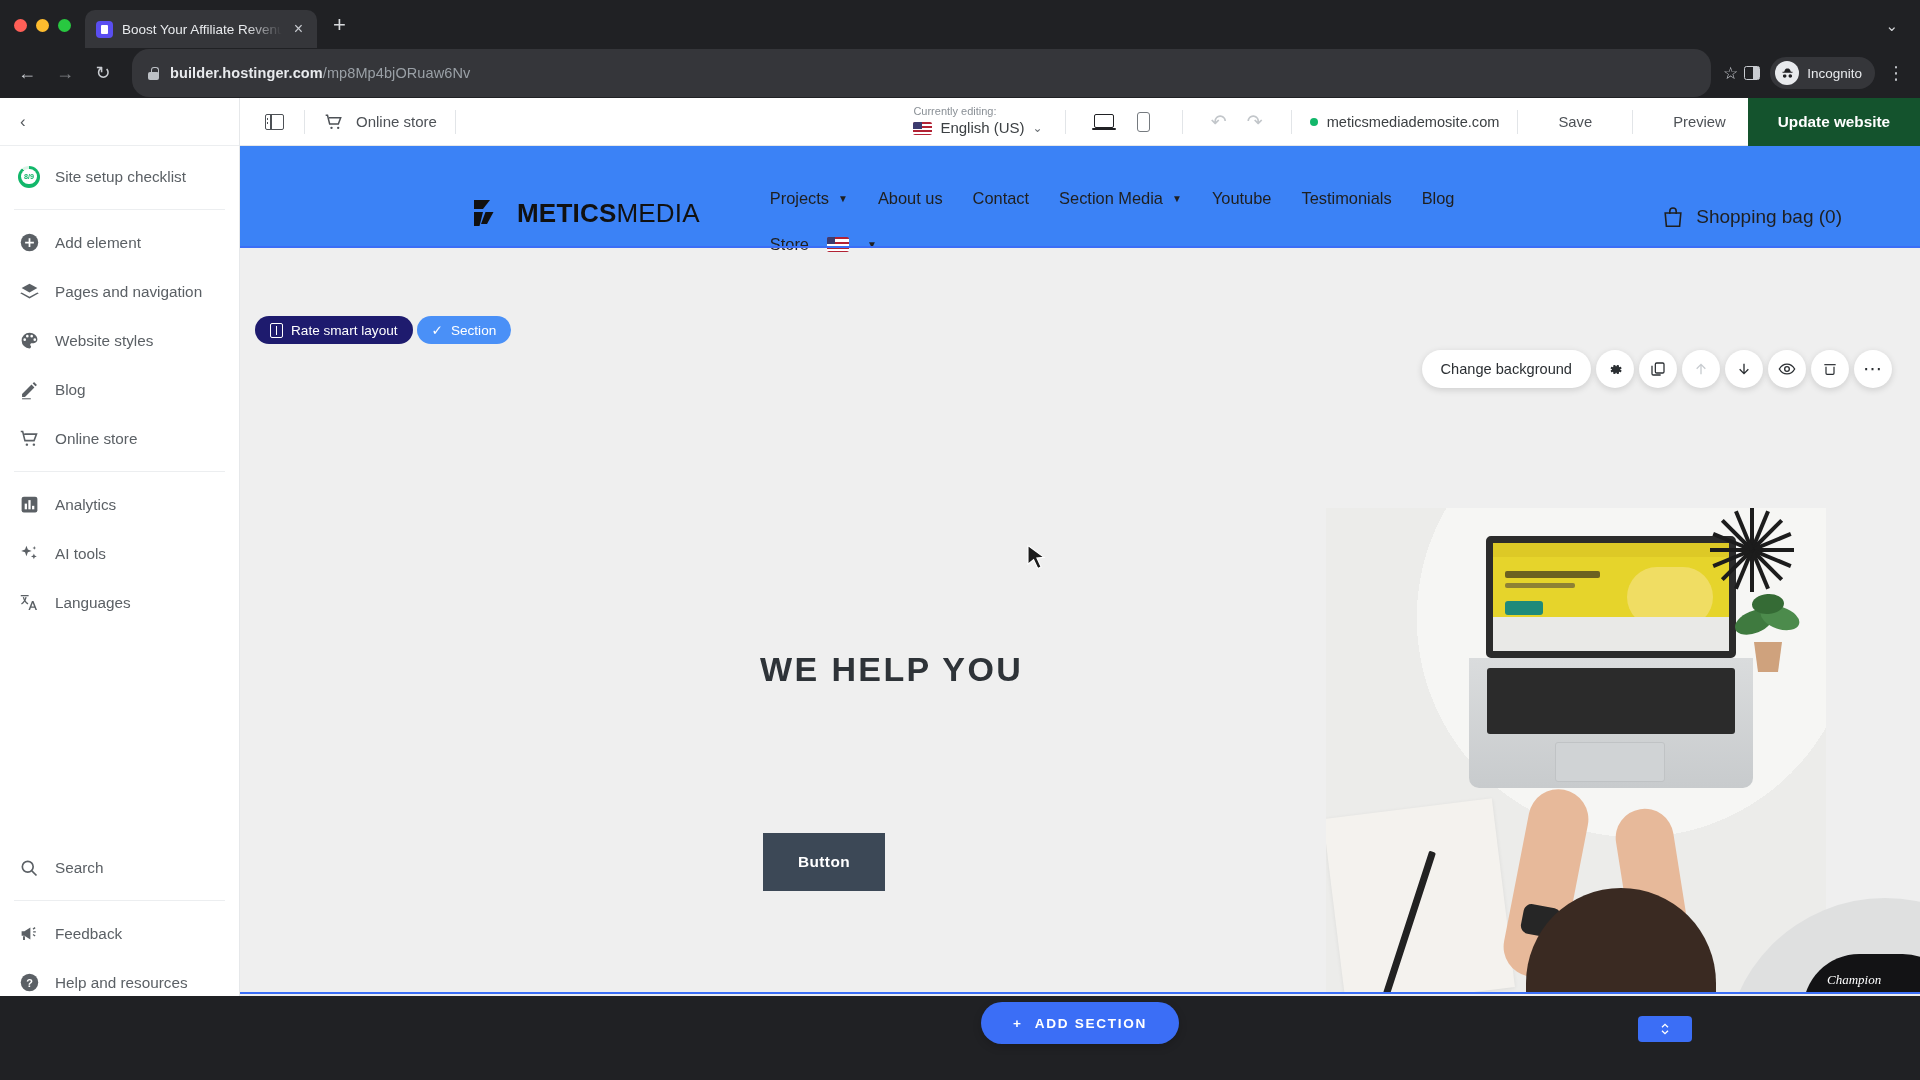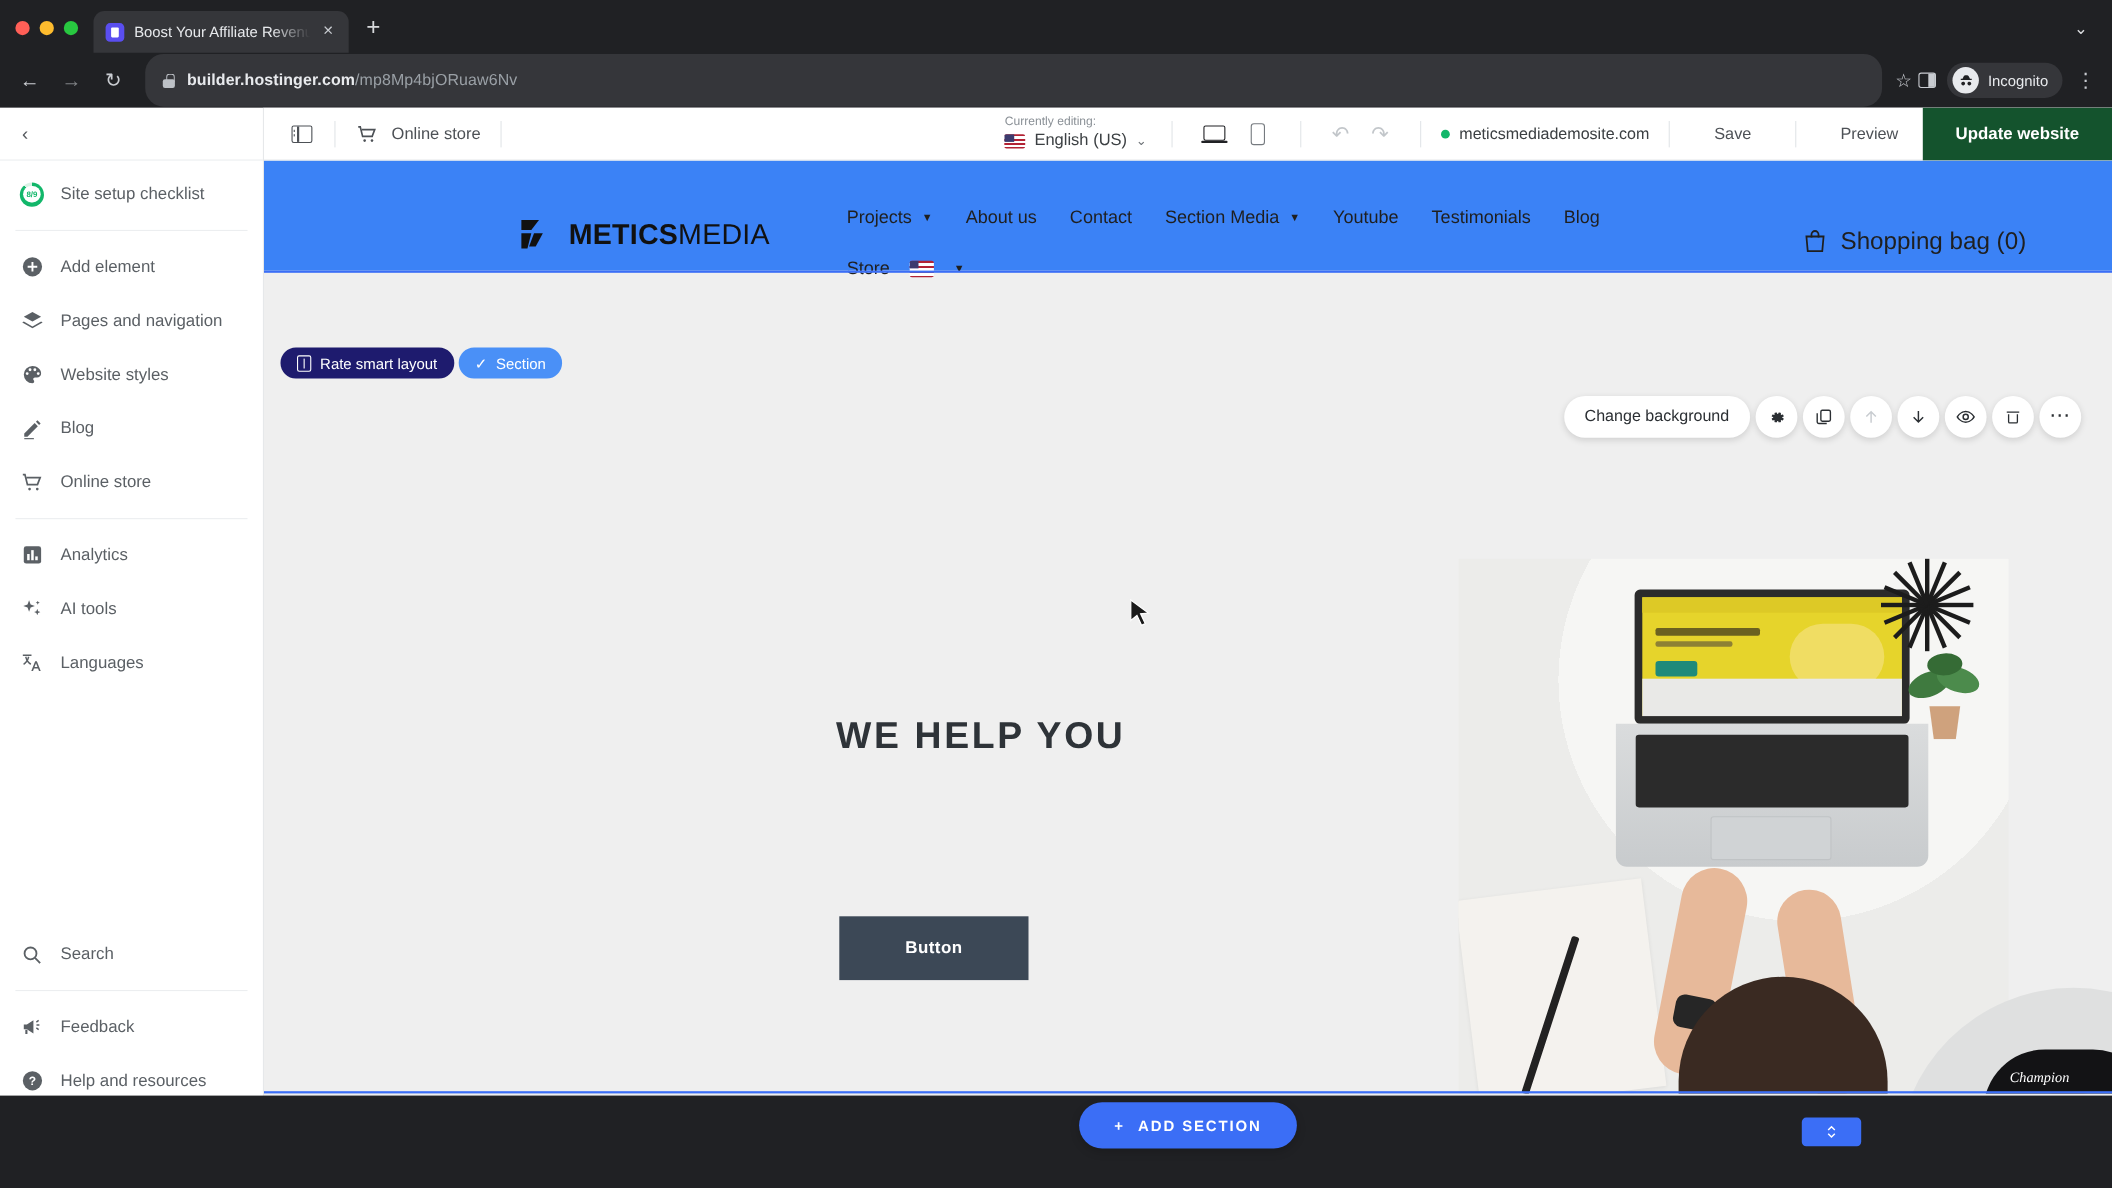--- a/index.html
+++ b/index.html
@@ -207,40 +207,40 @@
   .brand-txt span { font-weight: 300; }
 
   .nav-links { margin-left: 70px; margin-top: 6px; }
   .nav-row { display: flex; align-items: center; gap: 30px; height: 36px; }
   .nav-link { font-size: 16.4px; color: #1f1f1f; display: flex; align-items: center; gap: 9px; }
   .caret { font-size: 10px; color: #1f1f1f; }
   .nav-row2 { margin-top: 10px; gap: 18px; }
 
   .bag { position: absolute; right: 78px; top: 60px; display: flex; align-items: center; gap: 13px; }
   .bag-ico { width: 20px; height: 22px; flex: none; }
-  .bag-txt { font-size: 22px; color: #1f1f1f; }
+  .bag-txt { font-size: 19px; color: #1f1f1f; }
 
   
   .sel-frame {
     position: absolute; left: 240px; right: 0; top: 100px; bottom: 86px;
     border-top: 2px solid #3b6ef6; border-bottom: 2px solid #3b6ef6;
     pointer-events: none;
   }
   .badges { position: absolute; left: 255px; top: 272px; display: flex; align-items: center; gap: 4px; z-index: 6; }
   .badge {
     height: 28px; border-radius: 14px; display: flex; align-items: center; gap: 8px;
     padding: 0 15px; font-size: 13.6px; color: #fff; font-weight: 500;
   }
   .badge.dark { background: #1e1b6e; }
   .badge.blue { background: #4a90f7; }
   .smart-ico { width: 13px; height: 15px; border: 1.6px solid #fff; border-radius: 2px; position: relative; }
   .smart-ico::after { content:""; position:absolute; left: 4.6px; top: 2px; bottom: 2px; width: 1.6px; background:#fff; }
 
   .sec-tools {
-    position: absolute; right: 28px; top: 306px; display: flex; align-items: center; gap: 5px; z-index: 6; margin-top: 10px;
+    position: absolute; right: 28px; top: 306px; display: flex; align-items: center; gap: 5px; z-index: 6;
   }
   .pill-btn {
     height: 38px; border-radius: 19px; background: #fff; color: #2b2f33;
     font-size: 14.6px; display: flex; align-items: center; padding: 0 19px;
     box-shadow: 0 2px 7px rgba(0,0,0,.14);
   }
   .round-btn {
     width: 38px; height: 38px; border-radius: 50%; background: #fff;
     display: flex; align-items: center; justify-content: center;
     box-shadow: 0 2px 7px rgba(0,0,0,.14);
@@ -295,21 +295,21 @@
   .h-small {
     position: absolute; left: 280px; top: 402px;
     font-size: 34px; letter-spacing: 2.4px; color: #2e3338; font-weight: 700;
   }
   .h-big {
     position: absolute; left: 282px; top: 440px;
     font-size: 92px; letter-spacing: 1px; color: #1d1f22; font-weight: 700;
     white-space: nowrap;
   }
   .hero-btn {
-    position: absolute; left: 283px; top: 585px; width: 172px; height: 58px;
+    position: absolute; left: 283px; top: 585px; width: 122px; height: 58px;
     background: #3c4856; color: #fff; display: flex; align-items: center; justify-content: center;
     font-size: 15.4px; font-weight: 700; letter-spacing: .4px;
   }
   .hero-para {
     position: absolute; left: 283px; top: 742px; width: 380px;
     font-size: 14.6px; line-height: 1.6; color: #5f646a;
   }
 
   .vid-circle {
     position: absolute; left: 1245px; top: 650px; width: 320px; height: 320px;

